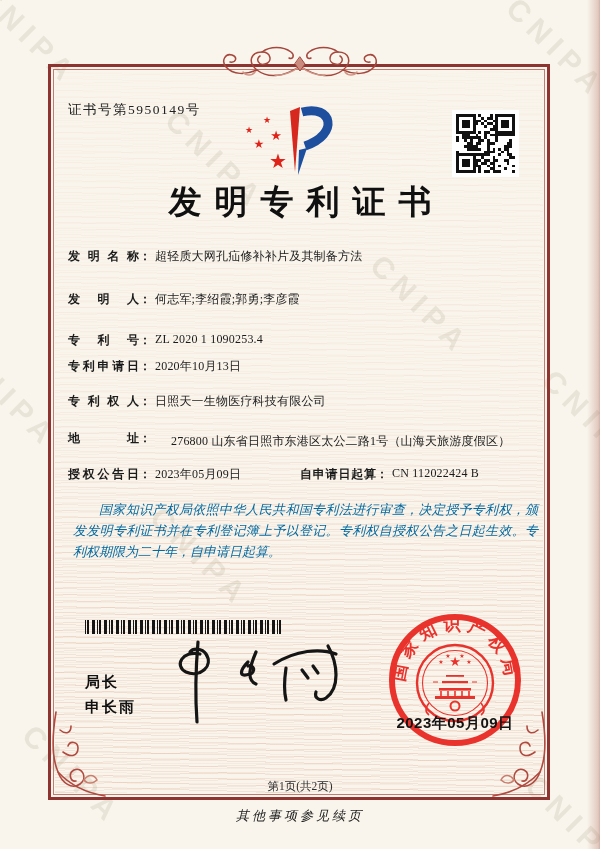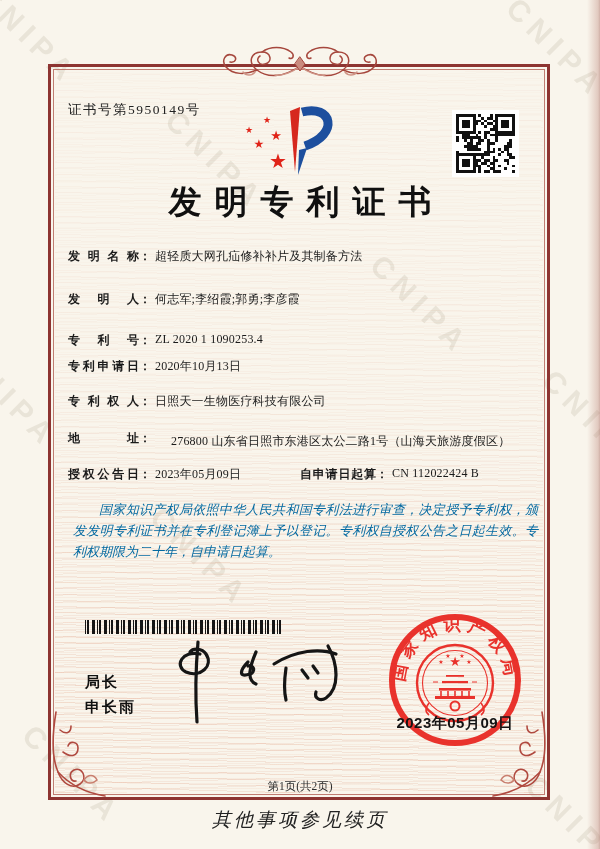--- a/index.html
+++ b/index.html
@@ -64,21 +64,21 @@
     font-weight:700; font-size:15px; letter-spacing:2px; line-height:25px; color:#111; }
 
   .signature { left:162px; top:640px; z-index:4; }
 
   .seal { left:386px; top:611px; z-index:4; }
   .seal-date { left:393px; top:714px; width:124px; text-align:center; z-index:5;
     font-family:"Liberation Sans","DejaVu Sans",sans-serif;
     font-weight:700; font-size:15px; color:#141414; letter-spacing:0.5px; }
 
   .page-info { left:0; right:0; top:779px; text-align:center; font-size:11.5px; color:#2e2e2e; }
-  .continuation { left:0; right:0; top:807px; text-align:center; font-size:19px;
+  .continuation { left:0; right:0; top:807px; text-align:center; font-size:13px;
     font-style:italic; letter-spacing:3px; color:#222; z-index:3; }
 
   .qr { left:452px; top:110px; width:67px; height:67px; background:#ffffff; padding:4px; }
   .qr svg { display:block; width:100%; height:100%; }
 
   svg { overflow:visible; }
 </style>
 </head>
 <body>
 

